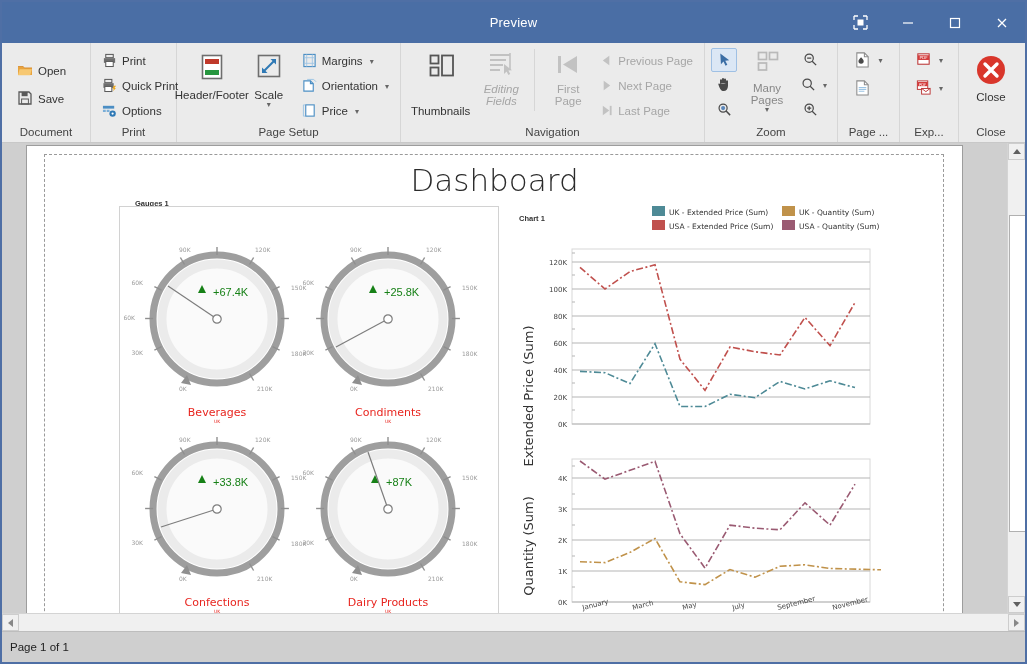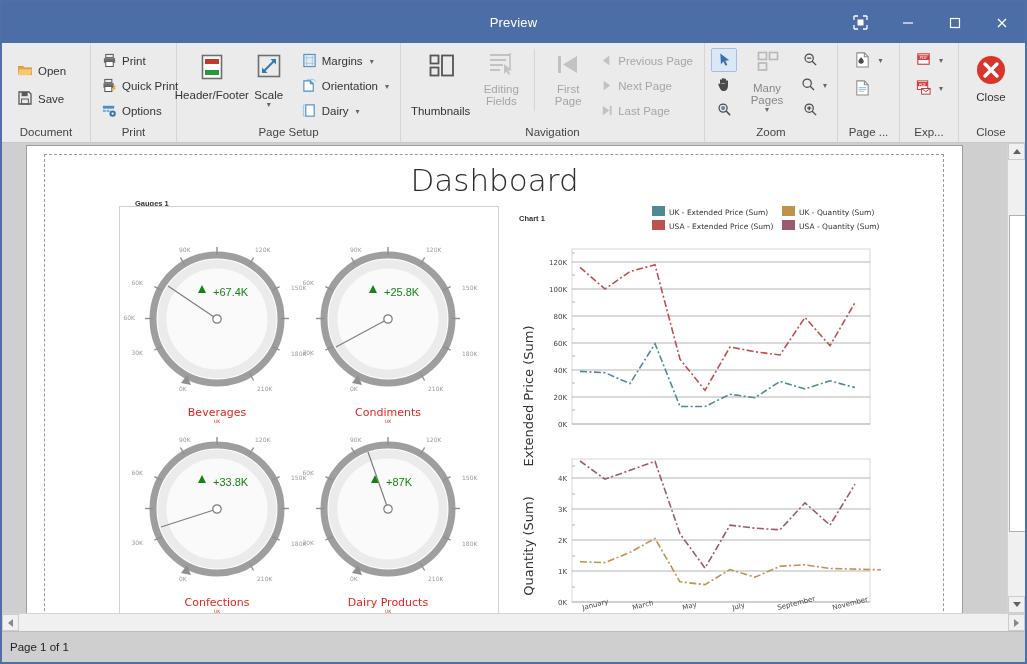--- a/index.html
+++ b/index.html
@@ -287,41 +287,41 @@
             <span>Orientation</span>
             <span class="chev">▾</span>
           </div>
           <div class="smallbtn">
             <span>
               <svg width="15" height="15" viewBox="0 0 16 16">
                 <rect x="4" y="2" width="9" height="12" fill="#fff" stroke="#4b8ec4" stroke-width="1.2"></rect>
                 <path d="M1.5 2v12M1.5 2h1.6M1.5 14h1.6" stroke="#9cc4e4" stroke-width="1"></path>
               </svg>
             </span>
-            <span>Dairy</span>
+            <span>Price</span>
             <span class="chev">▾</span>
           </div>
         </div>
       </div>
       <div class="gcaption">Page Setup</div>
     </div>
 
     <div class="rgroup" style="width:304px;">
       <div class="gbody" style="gap:1px;">
         <div class="bigbtn" style="width:66px;gap:20px;">
           <span>
             <svg width="32" height="30" viewBox="0 0 32 30">
               <rect x="5.5" y="4.5" width="8" height="8" fill="none" stroke="#555" stroke-width="1.8"></rect>
               <rect x="5.5" y="16.5" width="8" height="8" fill="none" stroke="#555" stroke-width="1.8"></rect>
               <rect x="17" y="4.5" width="11" height="20" fill="none" stroke="#555" stroke-width="1.8"></rect>
             </svg>
           </span>
           <span class="lbl">Thumbnails</span>
         </div>
-        <div class="bigbtn disabled" style="width:48px;">
+        <div class="bigbtn disabled" style="width:48px;font-style:italic;">
           <span>
             <svg width="30" height="28" viewBox="0 0 30 28">
               <path d="M4 4h20M4 9h16M4 14h13M4 19h10" stroke="#c2c2c2" stroke-width="1.8"></path>
               <path d="M24 2v17" stroke="#c2c2c2" stroke-width="1.6"></path>
               <path d="M18 13l0 10 2.6-2.6 1.8 3.6 1.8-.9-1.8-3.6 3.6-.3z" fill="#c2c2c2"></path>
             </svg>
           </span>
           <span class="lbl">Editing Fields</span>
         </div>
         <div style="width:1px;background:#d6d6d6;height:62px;margin:2px 6px 0 6px;"></div>

